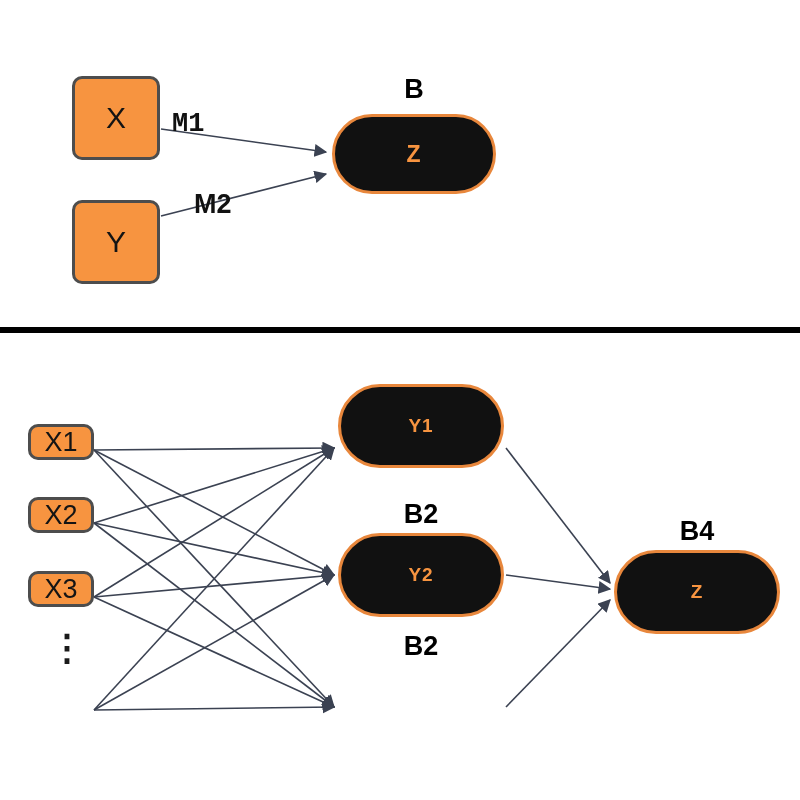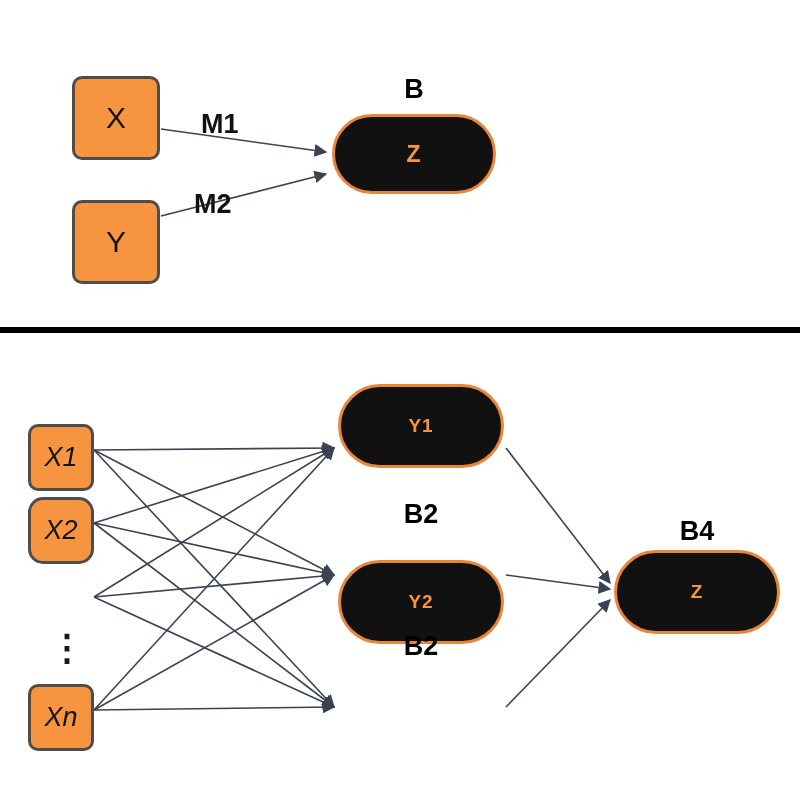--- a/index.html
+++ b/index.html
@@ -29,21 +29,21 @@
     position: absolute;
     background: #F79440;
     border: 3px solid #4D4D4D;
     border-radius: 10px;
     display: flex;
     align-items: center;
     justify-content: center;
     color: #141414;
   }
   .box.large { width: 88px; height: 84px; font-size: 30px; }
-  .box.small { width: 66px; height: 67px; font-size: 27px; font-style: italic; }
+  .box.small { width: 66px; height: 36px; font-size: 27px; }
 
   .pill {
     position: absolute;
     background: #111111;
     border: 3px solid #E8873C;
     border-radius: 999px;
     display: flex;
     align-items: center;
     justify-content: center;
     color: #F79440;
@@ -114,45 +114,45 @@
 
     <line x1="506" y1="448" x2="610" y2="583" marker-end="url(#arrow)"></line>
     <line x1="506" y1="575" x2="610" y2="589" marker-end="url(#arrow)"></line>
     <line x1="506" y1="707" x2="610" y2="600" marker-end="url(#arrow)"></line>
   </svg>
 
   <div class="box large" style="left:72px; top:76px;">X</div>
 
   <div class="box large" style="left:72px; top:200px;">Y</div>
 
-  <div class="edge-label" style="left:201px; top:109px;">M1</div>
+  <div class="edge-label" style="left:172px; top:109px;font-family:Liberation Mono, monospace;">M1</div>
 
   <div class="edge-label" style="left:194px; top:189px;">M2</div>
 
   <div class="block-title" style="left:332px; top:74px; width:164px;">B</div>
 
   <div class="pill top-size" style="left:332px; top:114px;">Z</div>
 
   <div class="divider"></div>
 
   <div class="box small" style="left:28px; top:424px;">X1</div>
 
-  <div class="box small" style="left:28px; top:497px;border-radius:15px;">X2</div>
+  <div class="box small" style="left:28px; top:497px;">X2</div>
 
+  <div class="box small" style="left:28px; top:571px;">X3</div>
 
   <div class="dots" style="left:49px; top:630px;">⋮</div>
 
-  <div class="box small" style="left:28px; top:684px;">Xn</div>
 
 
   <div class="pill bottom-size" style="left:338px; top:384px;">Y1</div>
 
   <div class="block-title" style="left:338px; top:499px; width:166px;">B2</div>
 
-  <div class="pill bottom-size" style="left:338px; top:560px;">Y2</div>
+  <div class="pill bottom-size" style="left:338px; top:533px;">Y2</div>
 
   <div class="block-title" style="left:338px; top:631px; width:166px;">B2</div>
 
 
   <div class="block-title" style="left:614px; top:516px; width:166px;">B4</div>
 
   <div class="pill bottom-size" style="left:614px; top:550px;">Z</div>
 
 </div>
 

